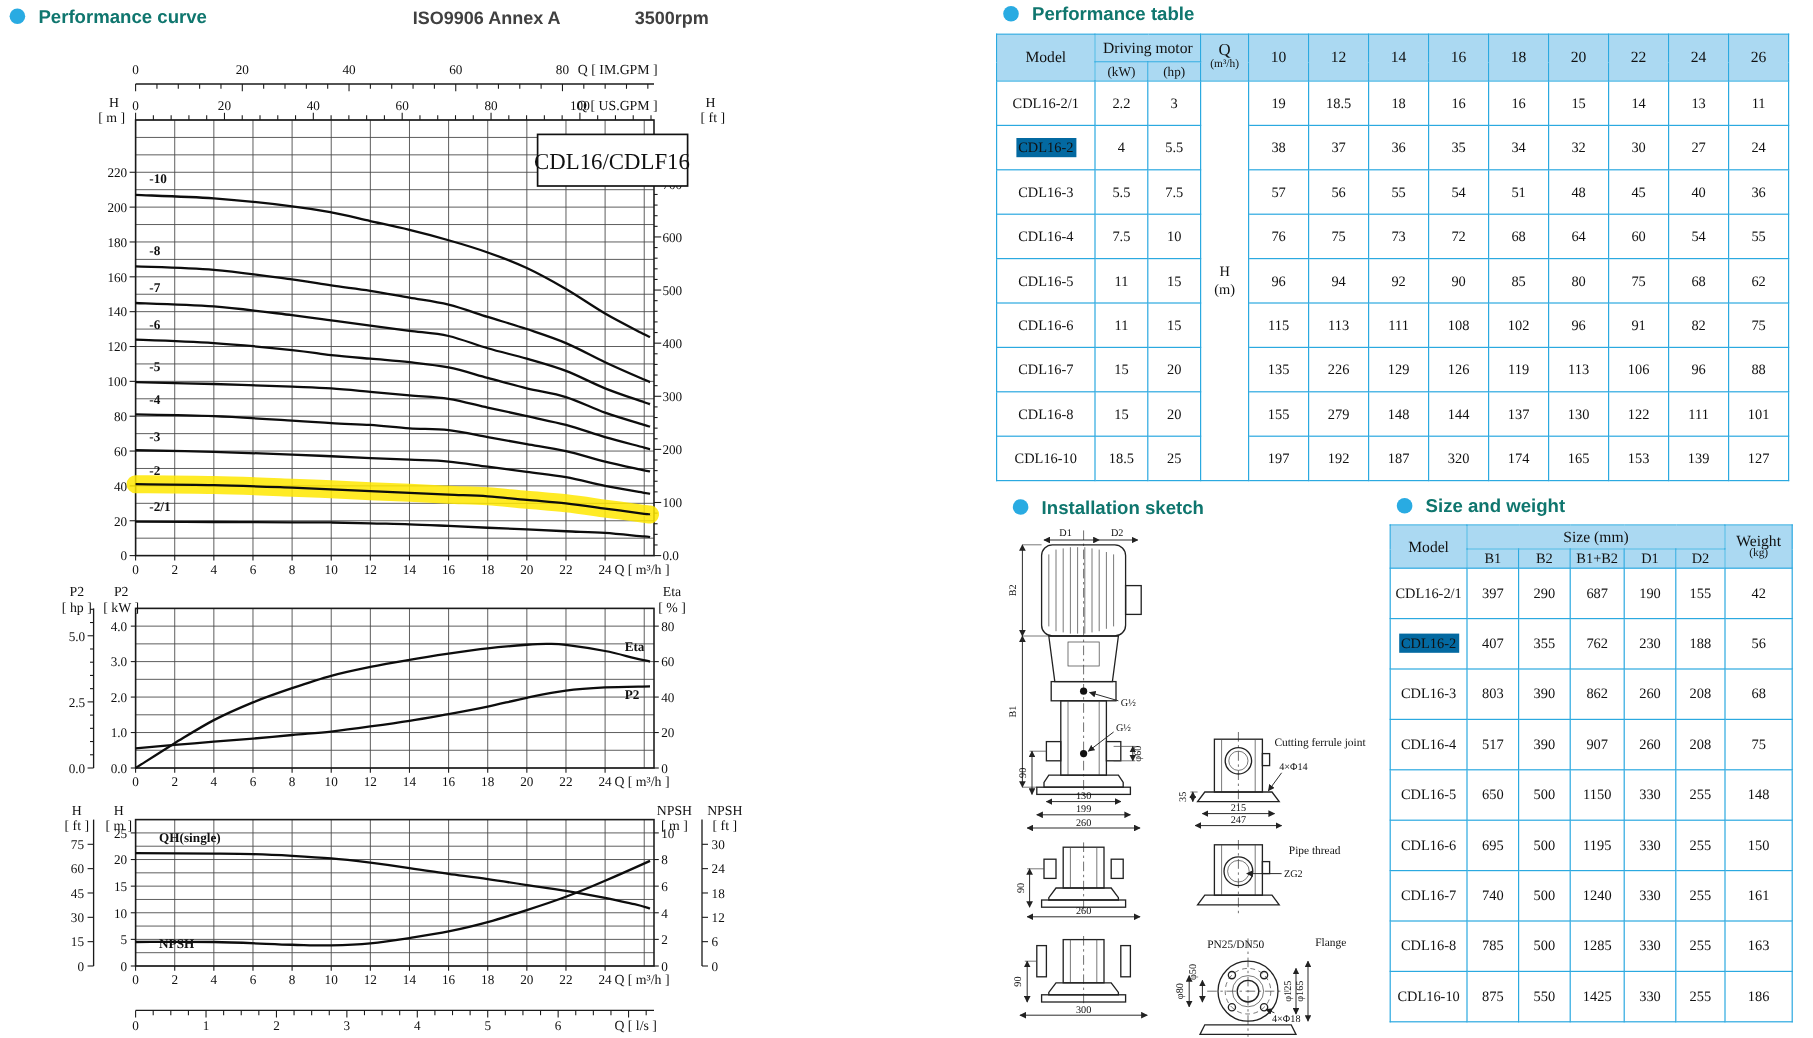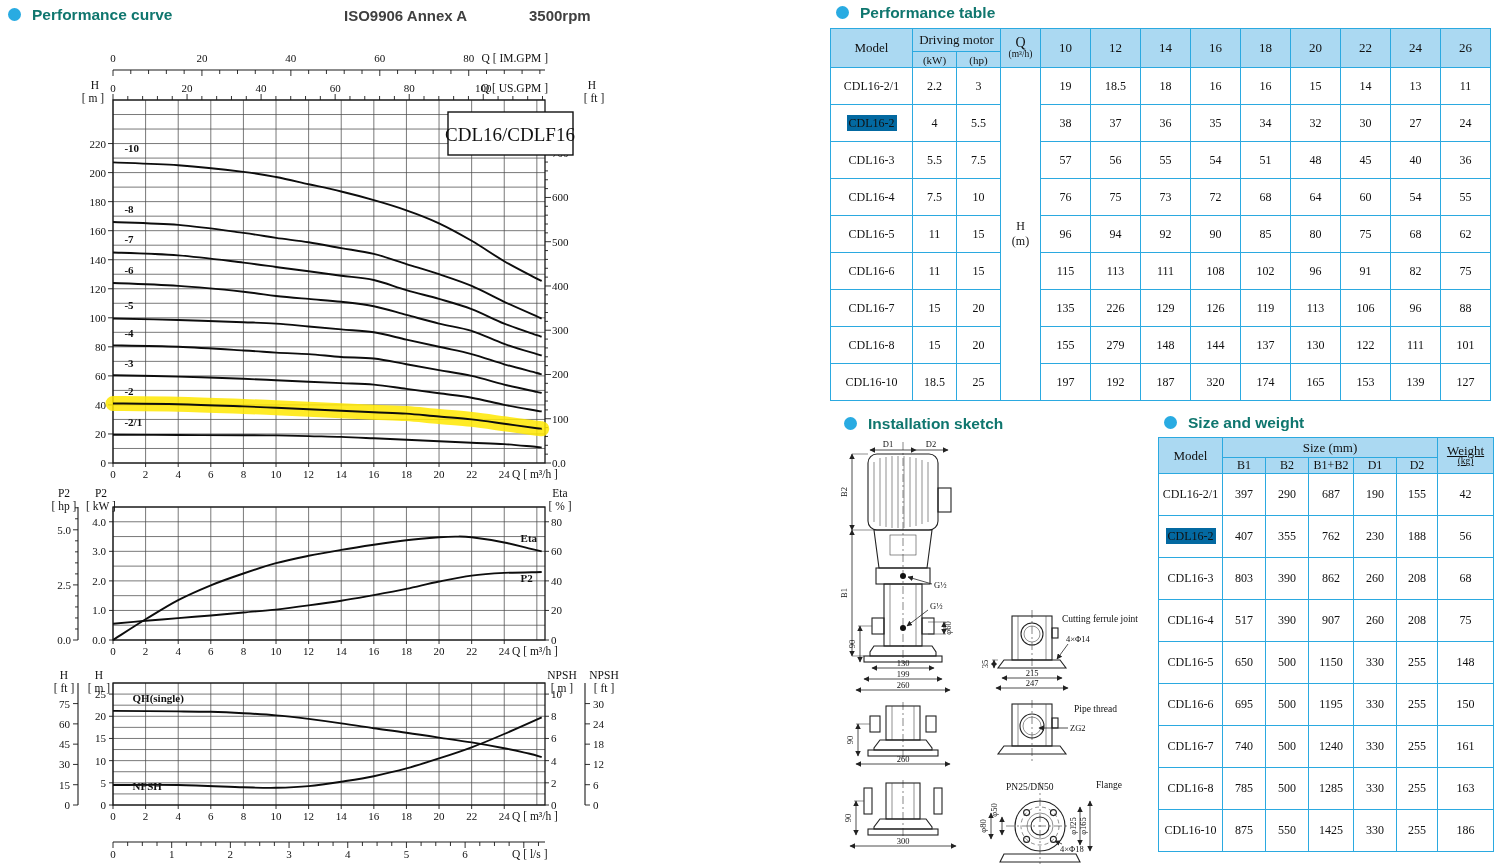--- a/index.html
+++ b/index.html
@@ -35,21 +35,21 @@
   #perf-table{left:830px;top:28px;width:660px;}
   #perf-table thead tr.r1 th{height:22px;}
   #perf-table thead tr.r2 th{height:15px;font-size:11px;}
   #perf-table tbody td{height:36px;}
   #perf-table th.qhead{font-size:14px;line-height:1.05;}
   #perf-table th.qhead .sub{display:block;font-size:9.5px;text-align:center;}
   #size-table{left:1158px;top:437px;width:335px;}
   #size-table thead tr.r1 th{height:19px;}
   #size-table thead tr.r2 th{height:15px;font-size:12px;}
   #size-table tbody td{height:41px;}
-  #size-table th.whead{font-size:13px;line-height:1.05;text-decoration:underline;}
+  #size-table th.whead{font-size:13px;line-height:1.05;}
   #size-table th.whead .sub{display:block;font-size:9.5px;}
   .hl{background:#0369a1;padding:1px 2px;}
   
   .draw{fill:none;stroke:#222;stroke-width:1.1;}
   .thin{fill:none;stroke:#444;stroke-width:0.6;}
   .cline{stroke:#555;stroke-width:0.7;stroke-dasharray:8 3 2 3;fill:none;}
   .dim{stroke:#222;stroke-width:0.8;fill:none;}
   .dtext{font:8.5px "Liberation Serif",serif;}
   .dlabel{font:9.5px "Liberation Serif",serif;}
 </style>

